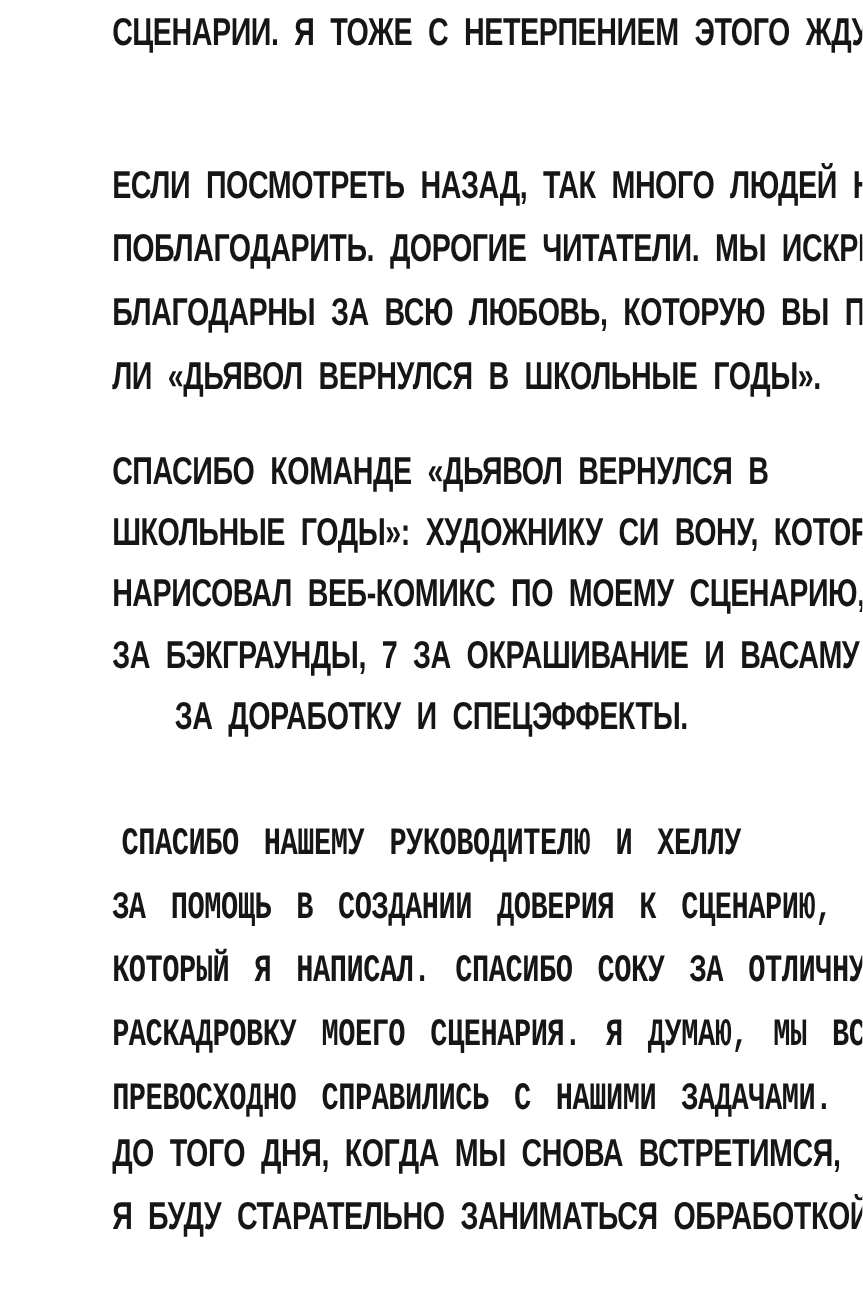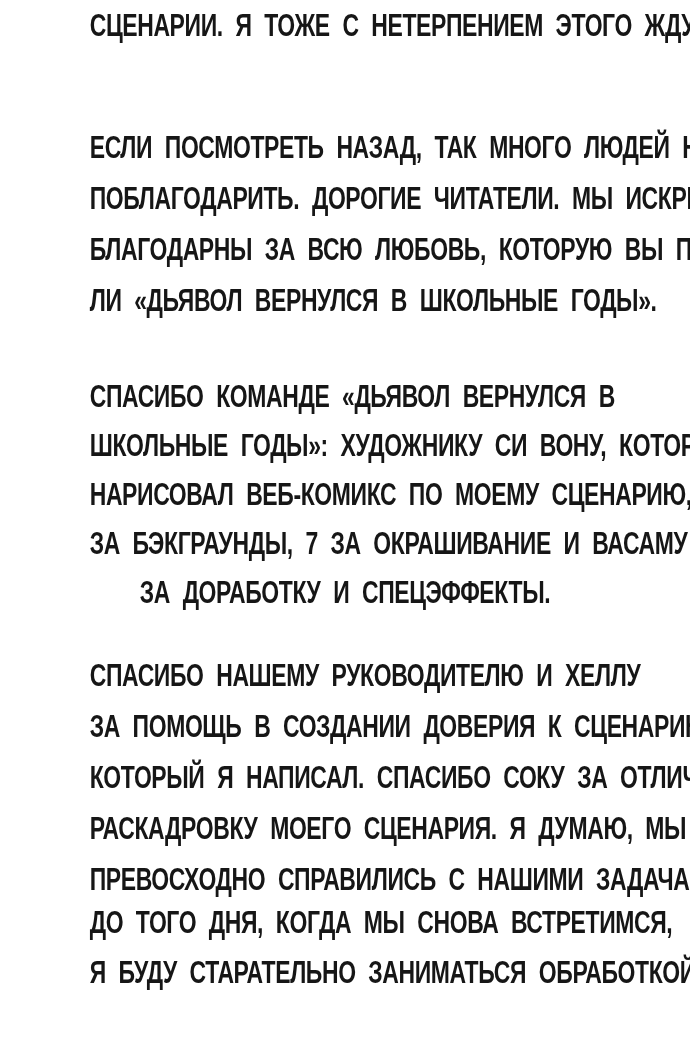--- a/index.html
+++ b/index.html
@@ -27,23 +27,23 @@
     font-size: 31px;
     font-weight: bold;
     letter-spacing: -0.5px;
     word-spacing: 9px;
     line-height: 51px;
     transform: scaleX(0.74);
     transform-origin: 50% 50%;
   }
   .p1 { top: 0; }
   .p2 { top: 122px; }
-  .p3 { top: 372px; }
+  .p3 { top: 352px; }
   .p3 .line { line-height: 49px; }
-  .p4 { top: 650px; }
+  .p4 { top: 650px; font-family: Liberation Mono, monospace; }
   .p5 { top: 898px; }
   .p5 .line { line-height: 50px; }
 </style>
 </head>
 <body>
 
 <div class="page">
 
   <div class="para p1">
     <div class="line">СЦЕНАРИИ. Я ТОЖЕ С НЕТЕРПЕНИЕМ ЭТОГО ЖДУ.</div>

